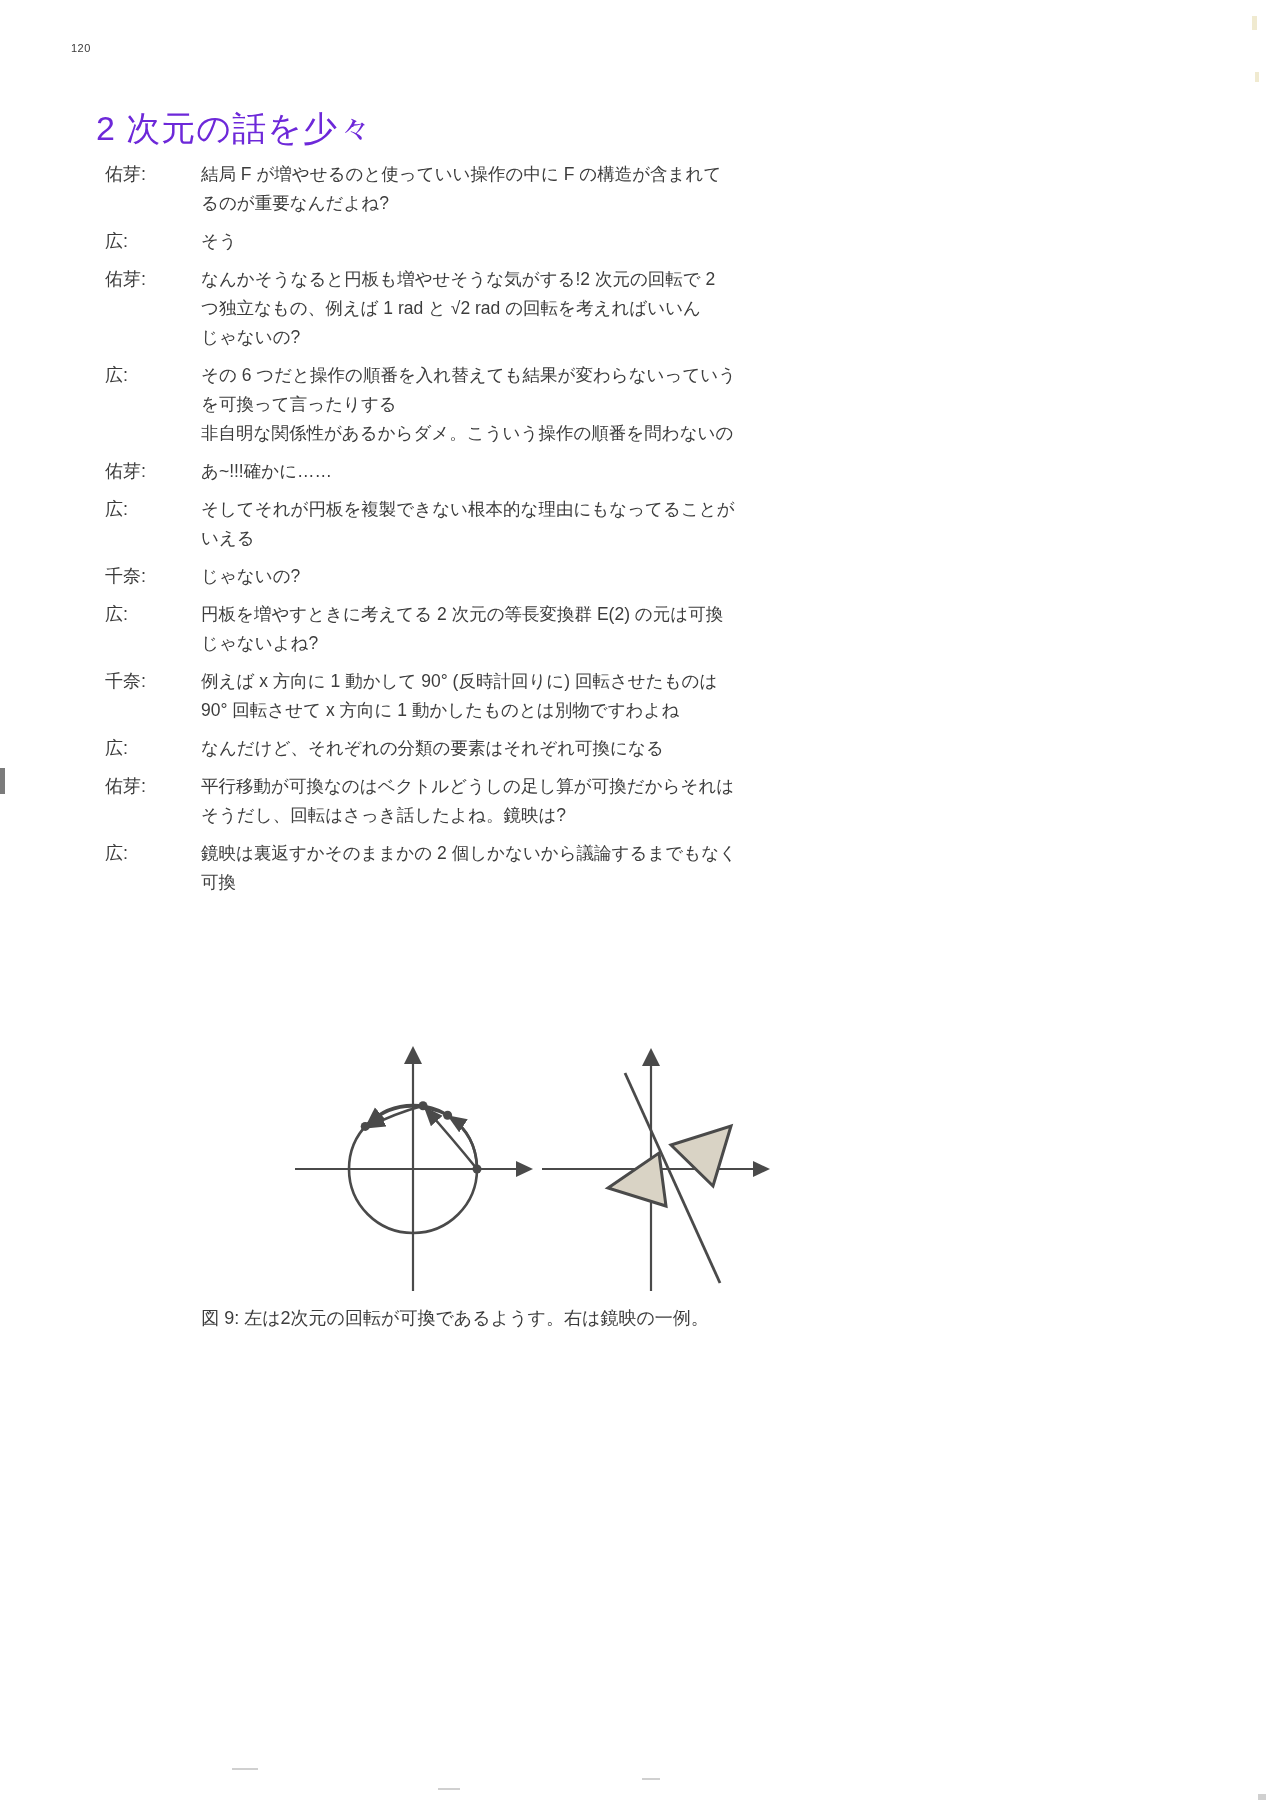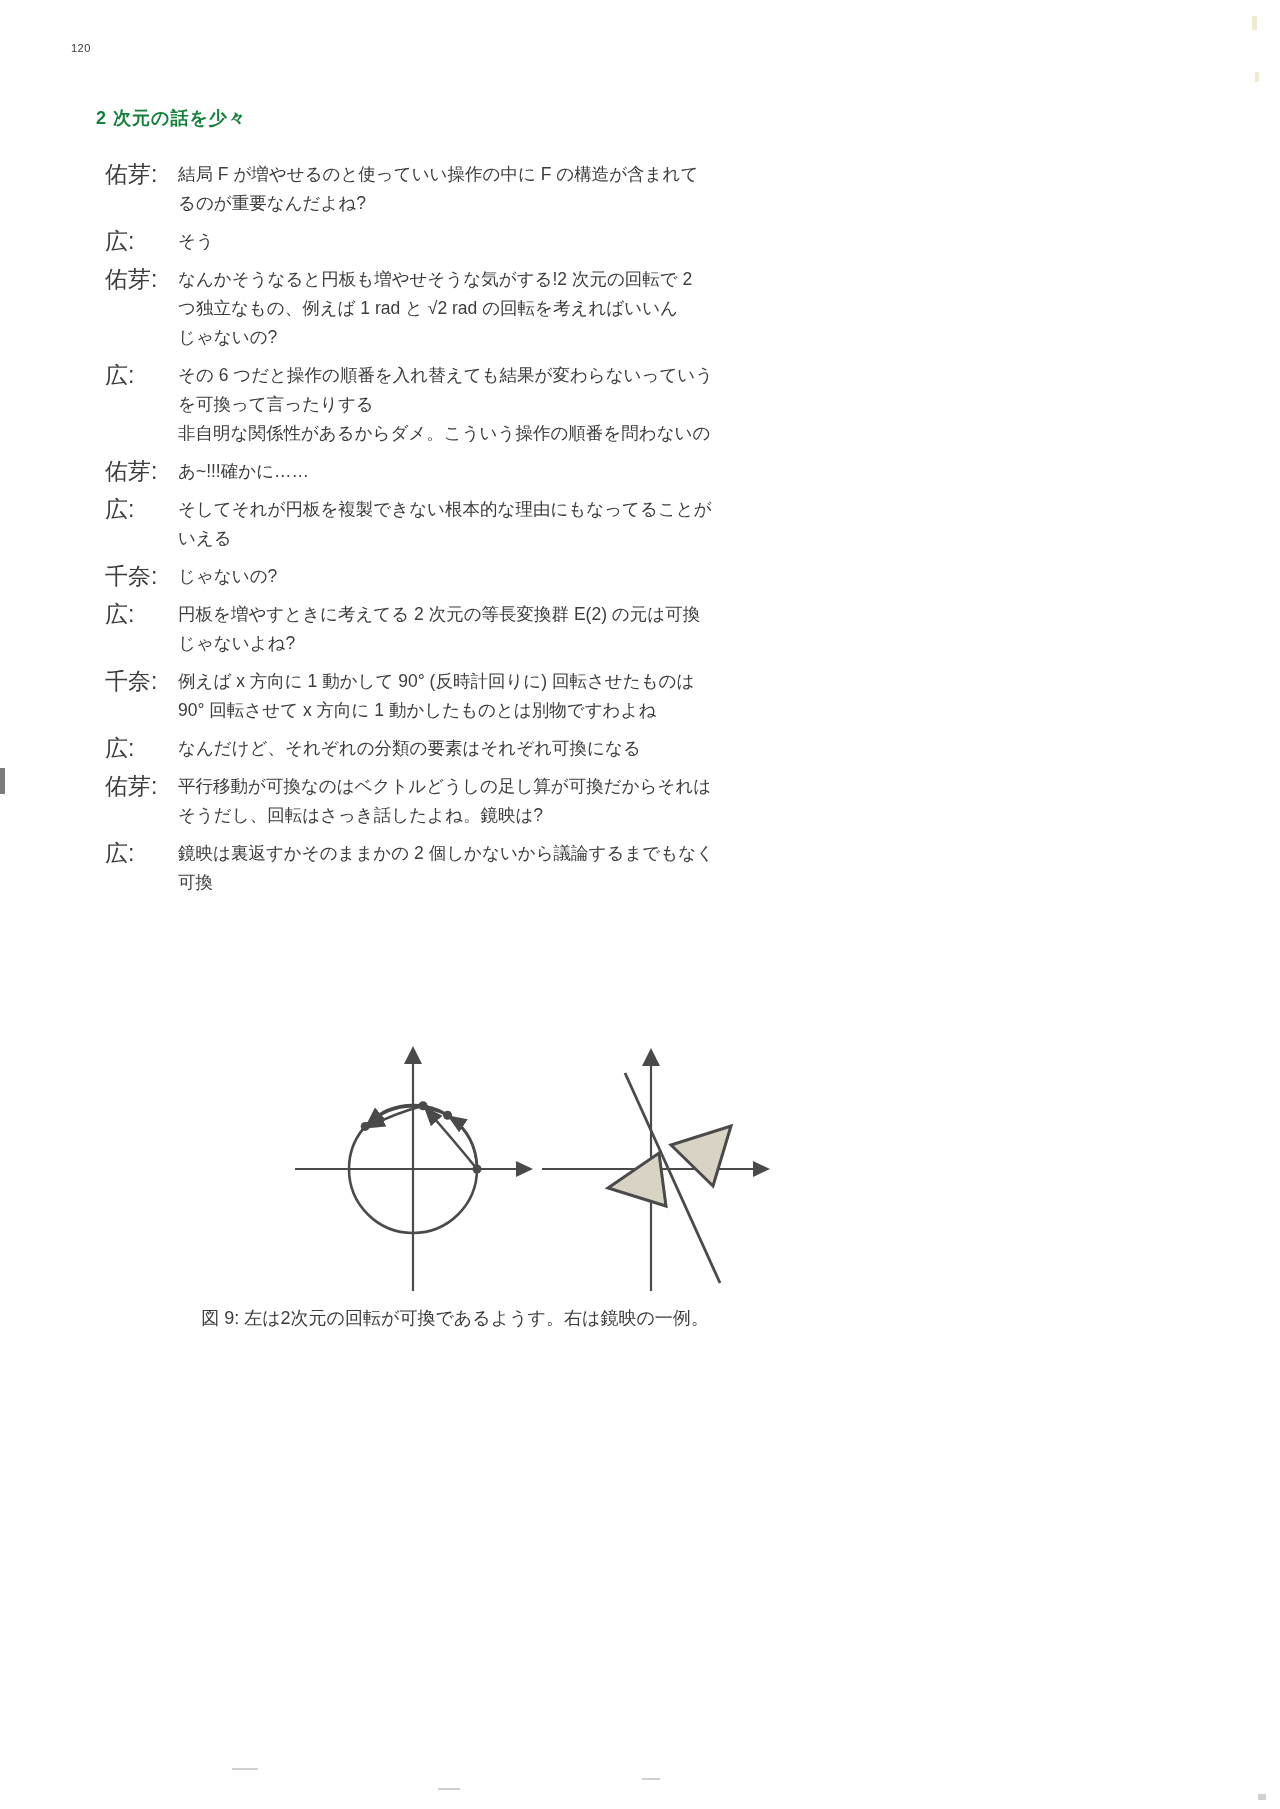--- a/index.html
+++ b/index.html
@@ -10,32 +10,32 @@
     font-family:"Liberation Sans","DejaVu Sans",sans-serif;
     color:#3c3c3c;
     overflow:hidden;
   }
   #page-number{
     position:absolute;left:71px;top:42px;
     font-size:11px;color:#3a3a3a;letter-spacing:.5px;
   }
   #heading{
     position:absolute;left:96px;top:106px;
-    font-size:18px;font-weight:bold;color:#15803d;
+    font-size:34px;font-weight:normal;color:#6d28d9;
     letter-spacing:1px;
   }
   #dialogue{
     position:absolute;left:105px;top:160px;width:716px;
   }
   .entry{display:flex;margin-bottom:9px;}
   .spk{
     width:73px;flex-shrink:0;
-    font-size:23px;line-height:29px;color:#3c3c3c;
+    font-size:18px;line-height:29px;color:#3c3c3c;
   }
-  .txt{flex:1;}
+  .txt{flex:1;margin-left:23px;}
   .dline{
     font-size:17.5px;line-height:29px;color:#3c3c3c;
     white-space:nowrap;
   }
   #figure{position:absolute;left:280px;top:1038px;}
   #caption{
     position:absolute;left:97px;top:1306px;width:716px;
     text-align:center;font-size:18px;color:#3c3c3c;
   }
   .artifact{position:absolute;}

